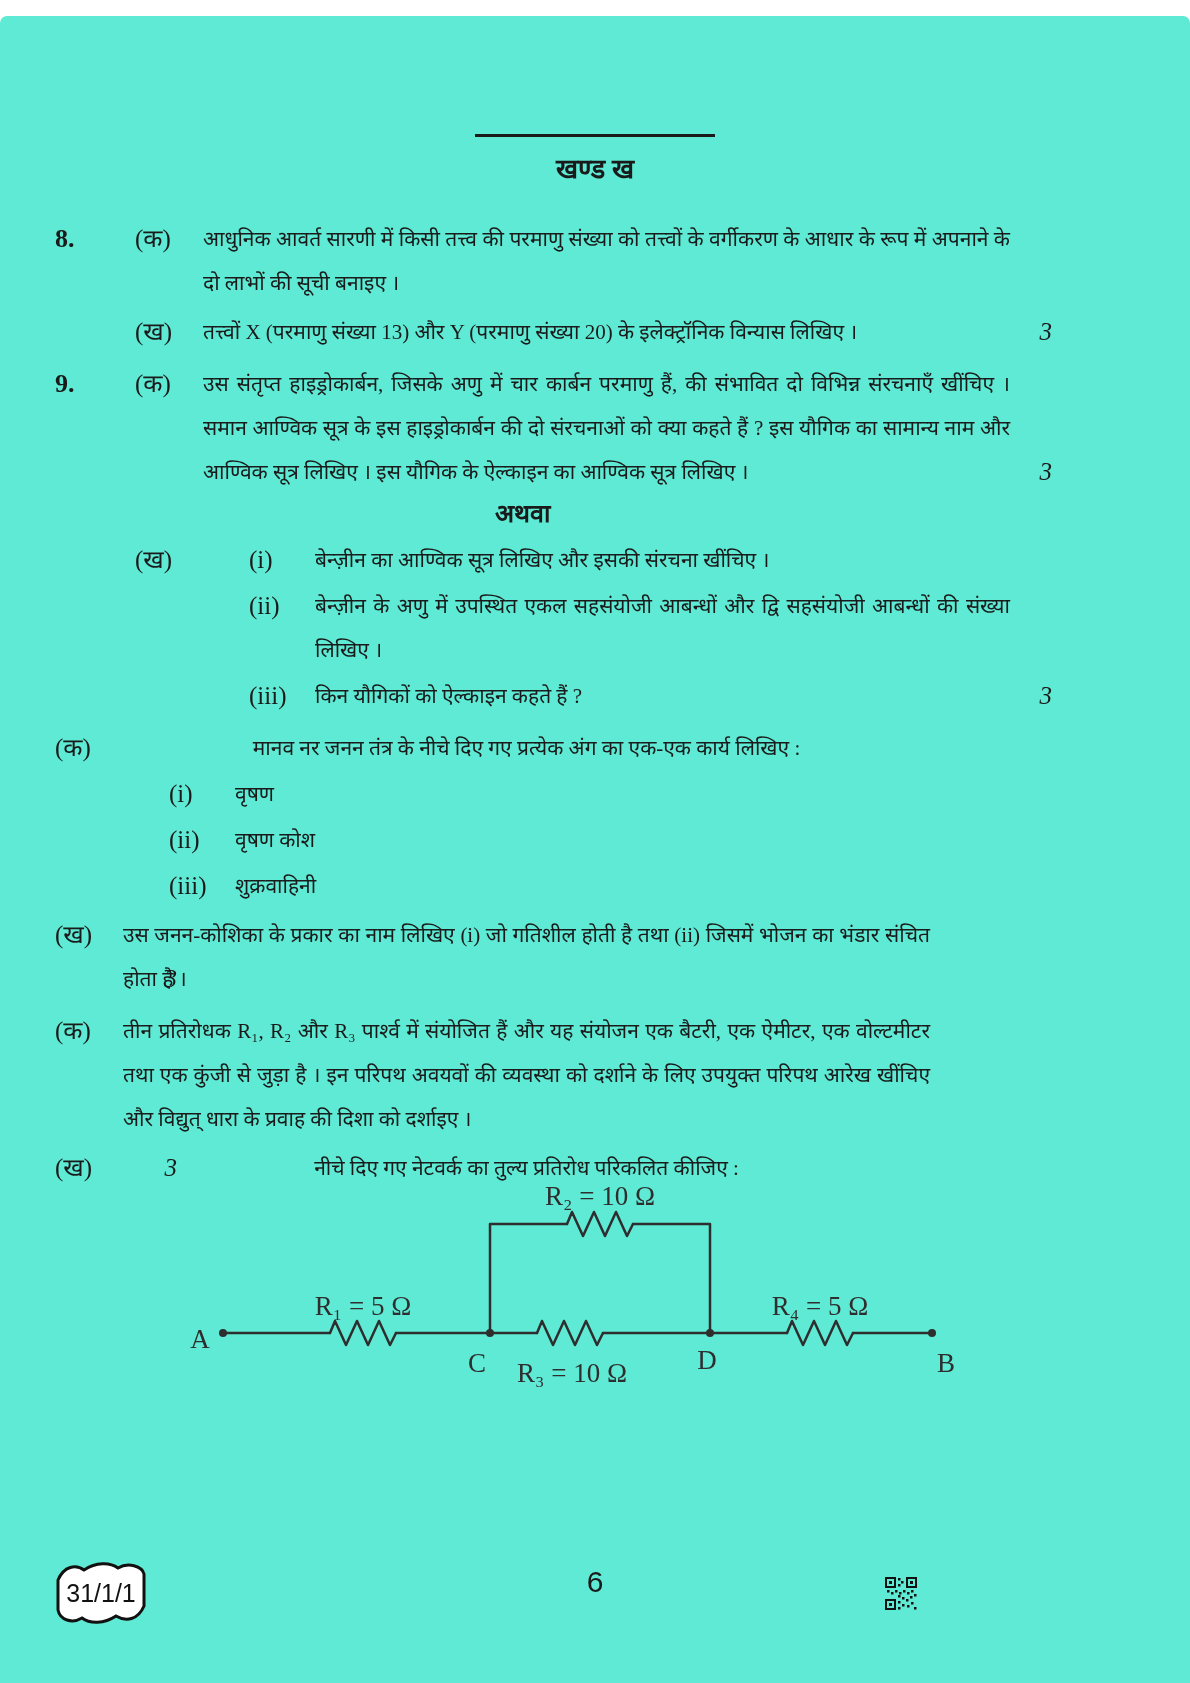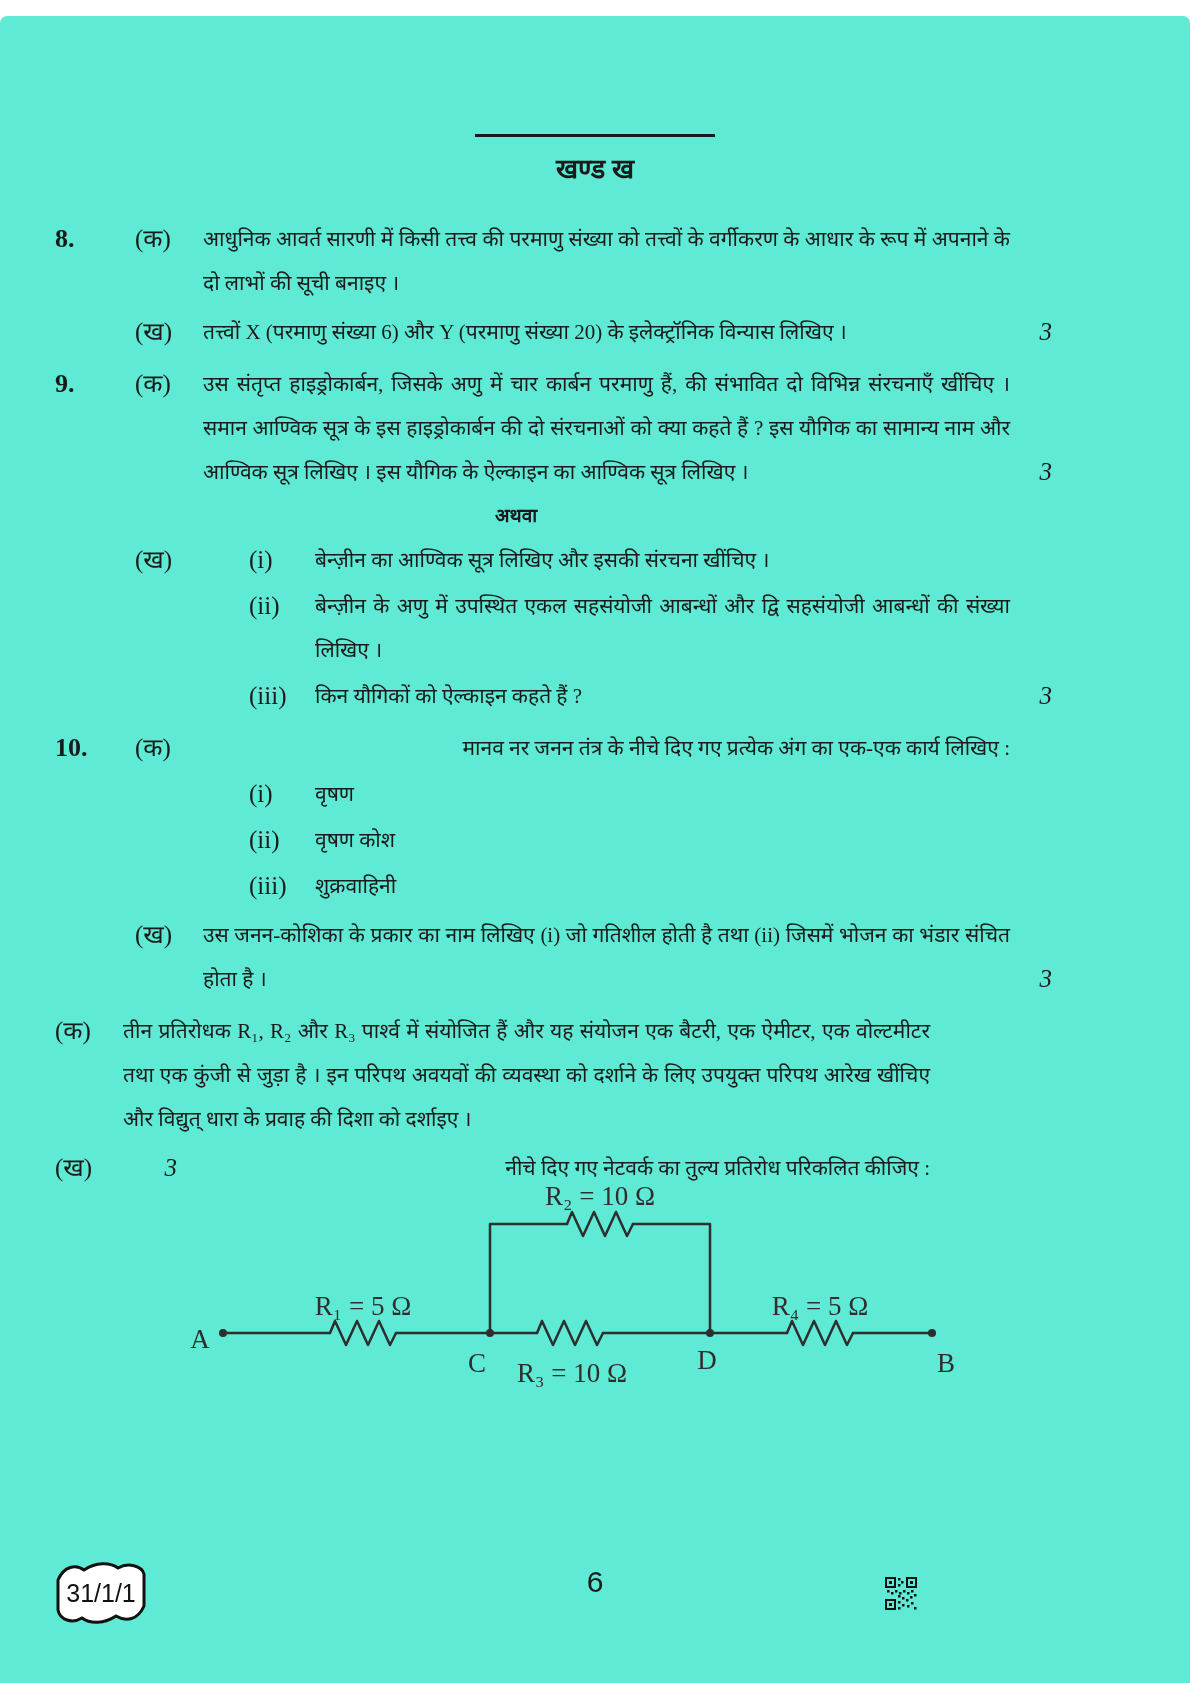--- a/index.html
+++ b/index.html
@@ -20,33 +20,33 @@
 
   .q { display:grid; grid-template-columns:80px 875px; }
   .q-gap   { margin-top:8px; }
   .q8-gap  { margin-top:26px; }
   .qnum { font-weight:bold; font-size:26px; line-height:44px; }
 
   .part { position:relative; display:grid; grid-template-columns:68px 807px; }
   .part + .part { margin-top:5px; }
   .plabel { font-size:25px; line-height:44px; }
   .ptext  { font-size:21px; line-height:44px; text-align:justify; }
-  .intro  { text-align:right; }
+  .intro  { text-align:center; }
 
   .sub { position:relative; display:grid; grid-template-columns:66px 1fr; margin-left:46px; }
   .sub + .sub { margin-top:2px; }
   .sub .ptext { text-align:justify; }
   .subs-first { margin-top:2px; }
 
   .marks {
     position:absolute; right:-42px; bottom:0;
     font-size:25px; line-height:44px; font-style:italic;
   }
 
-  .or-row { margin:0 0 0 440px; width:fit-content; font-size:19px; font-weight:bold; line-height:44px; }
+  .or-row { margin:0 0 0 440px; width:fit-content; font-size:25px; font-weight:bold; line-height:44px;font-family:Liberation Mono, monospace; }
 
   .circuit { display:block; margin:-12px 0 0 125px; }
   .circuit text { font-family:"Liberation Serif","DejaVu Serif",serif; }
 
   .paper-code-badge { position:absolute; left:50px; top:1542px; }
   .paper-code-badge text { font-family:"Liberation Sans","DejaVu Sans",sans-serif; }
   .page-number {
     position:absolute; left:0; top:1548px; width:1190px; text-align:center;
     font-family:"Liberation Sans","DejaVu Sans",sans-serif; font-size:30px; line-height:36px;
   }
@@ -63,21 +63,21 @@
 
     <div class="q q8-gap">
       <div class="qnum">8.</div>
       <div>
         <div class="part">
           <div class="plabel">(क)</div>
           <div class="ptext">आधुनिक आवर्त सारणी में किसी तत्त्व की परमाणु संख्या को तत्त्वों के वर्गीकरण के आधार के रूप में अपनाने के दो लाभों की सूची बनाइए ।</div>
         </div>
         <div class="part">
           <div class="plabel">(ख)</div>
-          <div class="ptext">तत्त्वों X (परमाणु संख्या 6) और Y (परमाणु संख्या 20) के इलेक्ट्रॉनिक विन्यास लिखिए ।</div>
+          <div class="ptext">तत्त्वों X (परमाणु संख्या 13) और Y (परमाणु संख्या 20) के इलेक्ट्रॉनिक विन्यास लिखिए ।</div>
           <div class="marks">3</div>
         </div>
       </div>
     </div>
 
     <div class="q q-gap">
       <div class="qnum">9.</div>
       <div>
         <div class="part">
           <div class="plabel">(क)</div>
@@ -107,21 +107,20 @@
               <div class="plabel">(iii)</div>
               <div class="ptext">किन यौगिकों को ऐल्काइन कहते हैं ?</div>
               <div class="marks">3</div>
             </div>
           </div>
         </div>
       </div>
     </div>
 
     <div class="q q-gap">
-      <div class="qnum">10.</div>
       <div>
         <div class="part">
           <div class="plabel">(क)</div>
           <div>
             <div class="ptext intro">मानव नर जनन तंत्र के नीचे दिए गए प्रत्येक अंग का एक-एक कार्य लिखिए :</div>
             <div class="sub subs-first">
               <div class="plabel">(i)</div>
               <div class="ptext intro">वृषण</div>
             </div>
             <div class="sub">

